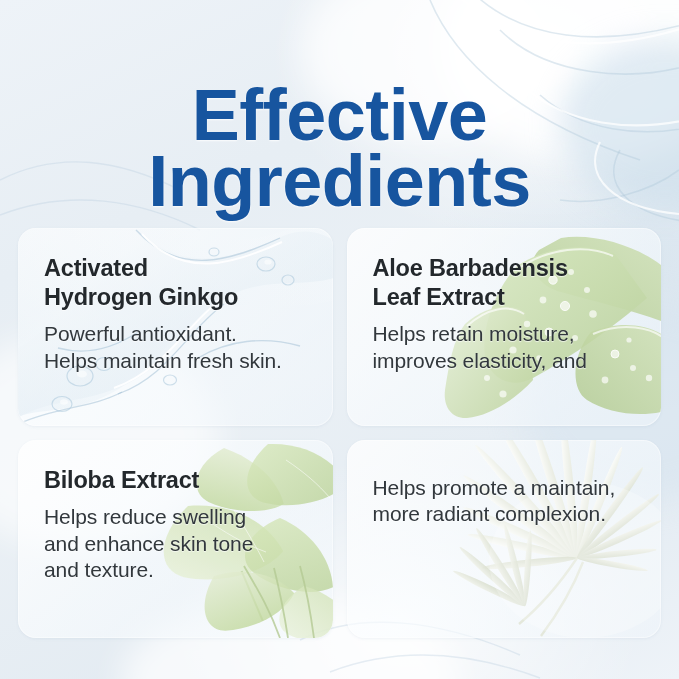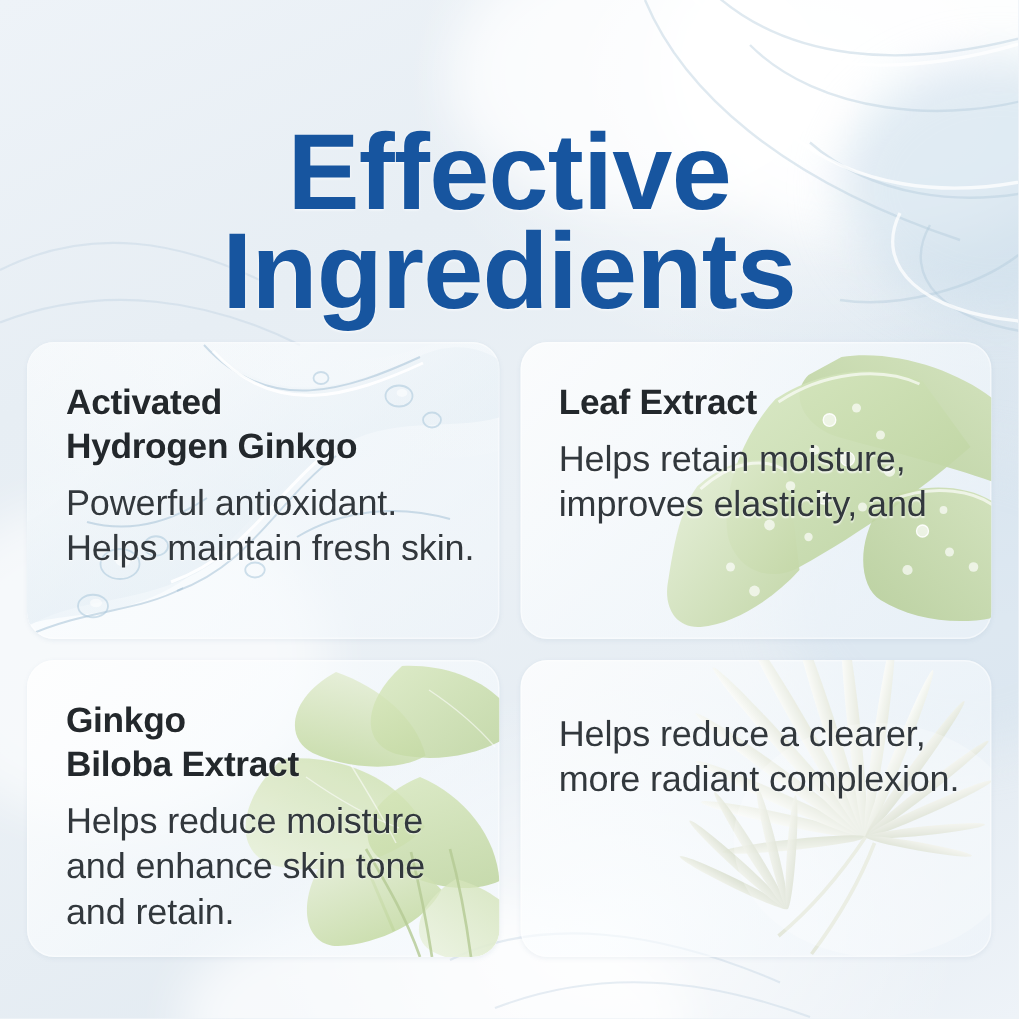--- a/index.html
+++ b/index.html
@@ -50,21 +50,21 @@
     box-sizing:border-box;
   }
   .card .art{position:absolute;inset:0;pointer-events:none;overflow:hidden;border-radius:18px;}
   .card .txt{position:relative;z-index:3;}
   .c-head{
     font-weight:700;font-size:23.5px;line-height:1.24;
     color:#23282c;margin:0 0 9px 0;letter-spacing:-.2px;
     text-shadow:0 1px 1px rgba(255,255,255,.7);
   }
   .c-body{
-    font-weight:400;font-size:24px;line-height:1.26;
+    font-weight:400;font-size:21px;line-height:1.26;
     color:#32383d;margin:0;letter-spacing:-.1px;
     text-shadow:0 1px 1px rgba(255,255,255,.7);
   }
   .c-head span,.c-body span{display:block;white-space:pre;}
 </style>
 </head>
 <body>
 
 <div id="stage">
 
@@ -216,20 +216,21 @@
           <g fill="none" stroke="rgba(255,255,255,.9)" stroke-width=".9">
             <circle cx="218" cy="78" r="4.6"></circle>
               <circle cx="206" cy="52" r="4.2"></circle>
             <circle cx="202" cy="104" r="4"></circle>
               <circle cx="268" cy="126" r="4"></circle>
           </g>
         </svg>
       </div>
       <div class="txt">
         <h2 class="c-head">
+          <span>Aloe Barbadensis</span>
           <span>Leaf Extract</span>
         </h2>
         <p class="c-body">
           <span>Helps retain moisture,</span>
           <span>improves elasticity, and</span>
         </p>
       </div>
     </div>
 
     <div class="card">
@@ -283,27 +284,26 @@
 
           <g stroke="rgba(255,255,255,.55)" stroke-width="1" fill="none">
             <path d="M186,78 C206,92 226,104 248,112"></path>
             <path d="M216,70 C228,90 238,106 246,122"></path>
             <path d="M268,20 C286,32 300,44 312,58"></path>
           </g>
         </svg>
       </div>
       <div class="txt">
         <h2 class="c-head">
-          <span>Ginkgo</span>
           <span>Biloba Extract</span>
         </h2>
         <p class="c-body">
-          <span>Helps reduce moisture</span>
+          <span>Helps reduce swelling</span>
           <span>and enhance skin tone</span>
-          <span>and retain.</span>
+          <span>and texture.</span>
         </p>
       </div>
     </div>
 
     <div class="card">
       <div class="art">
         <svg width="322" height="198" viewBox="0 0 322 198" style="position:absolute;left:0;top:0;">
           <defs>
             <linearGradient id="rn" x1="0" y1="0" x2="1" y2="1">
               <stop offset="0" stop-color="#ffffff"></stop>
@@ -390,20 +390,20 @@
             </g>
           </g>
 
           <ellipse cx="238" cy="120" rx="96" ry="78" fill="rgba(255,255,255,.25)"></ellipse>
         </svg>
       </div>
       <div class="txt">
         <h2 class="c-head">
         </h2>
         <p class="c-body">
-          <span>Helps reduce a clearer,</span>
+          <span>Helps promote a maintain,</span>
           <span>more radiant complexion.</span>
         </p>
       </div>
     </div>
 
   </div>
 </div>
 
 </body></html>

